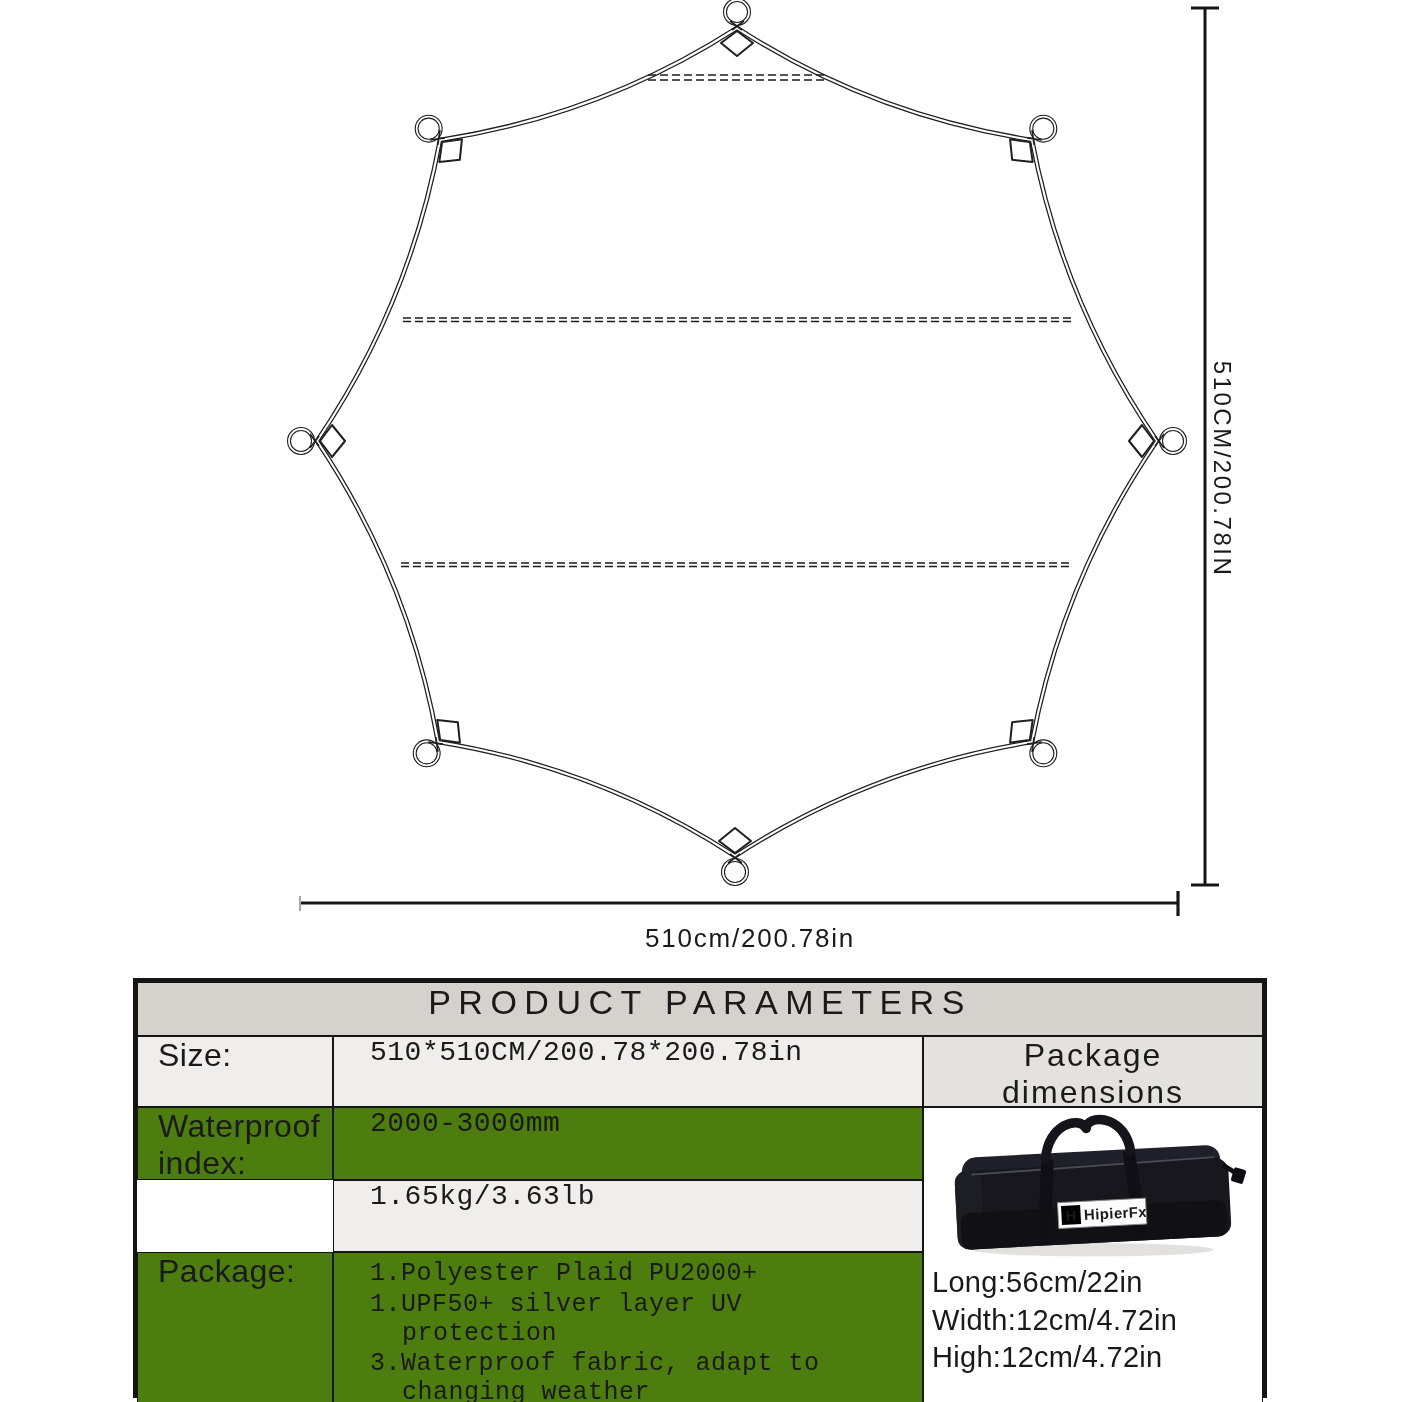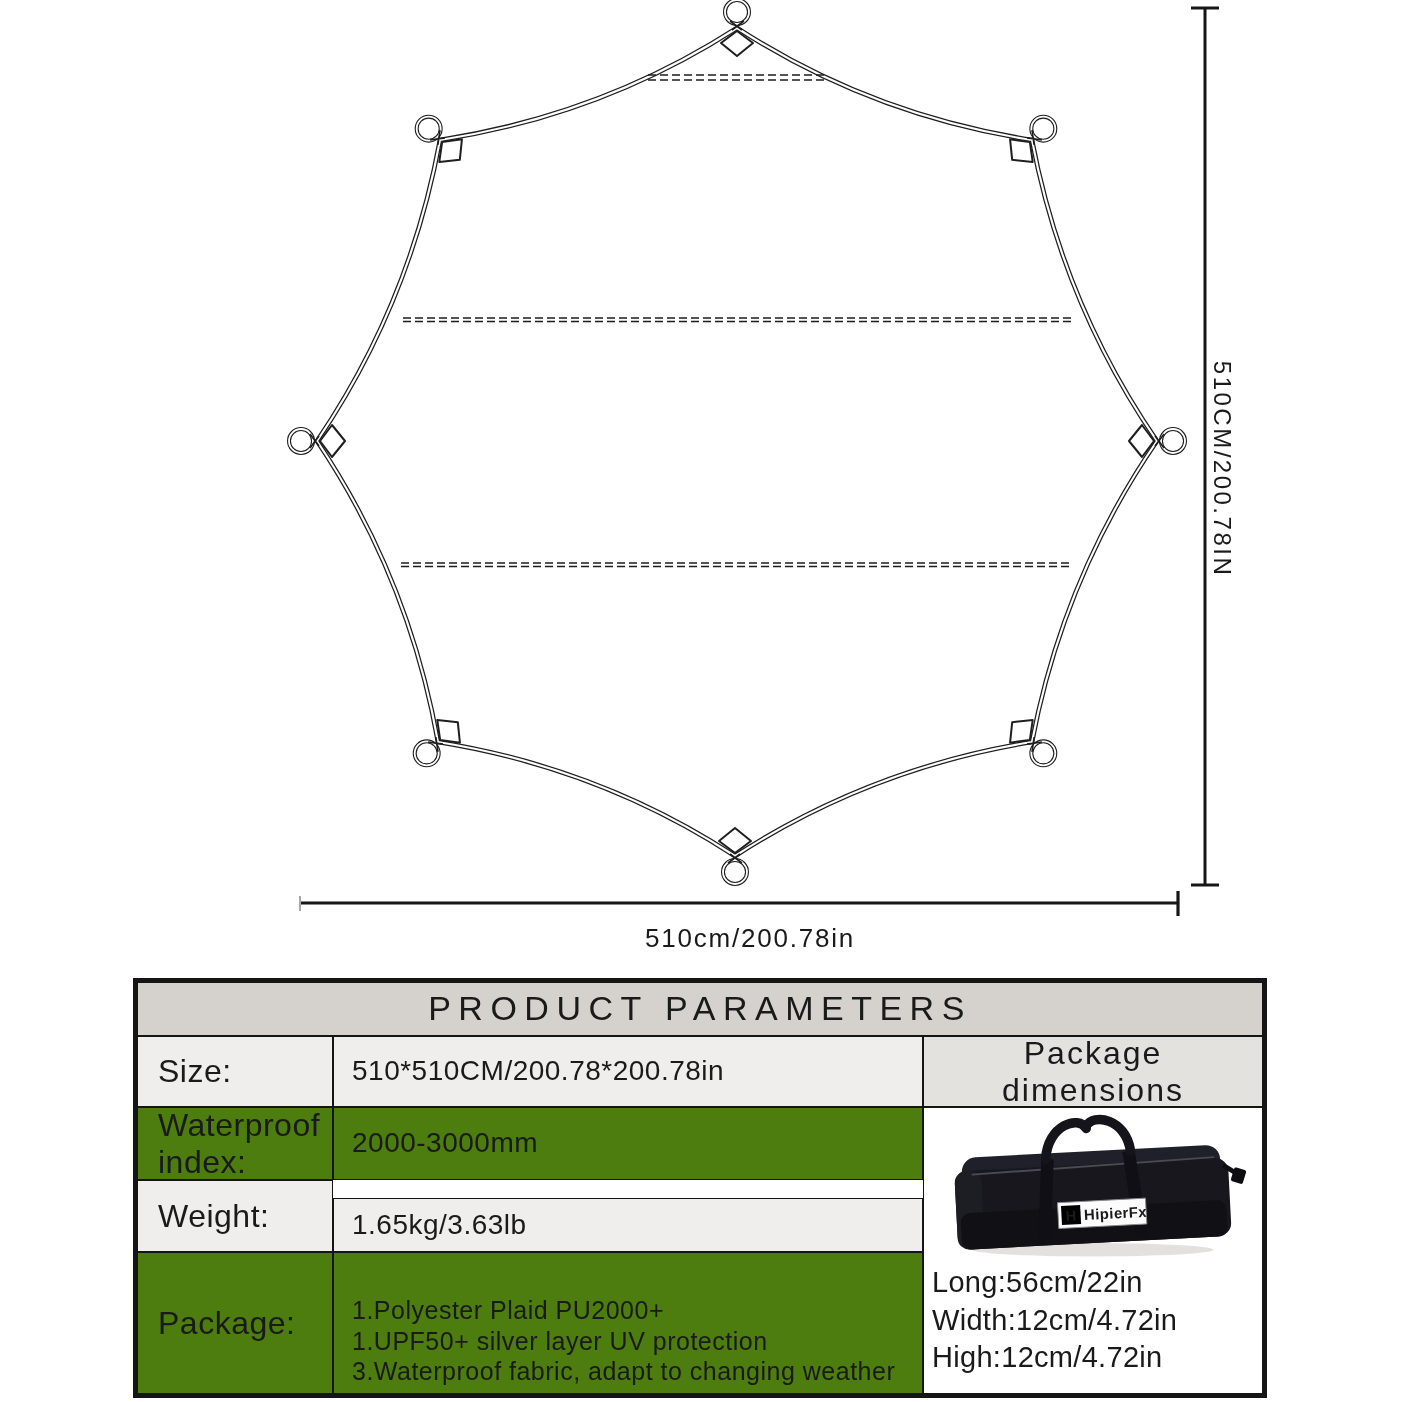--- a/index.html
+++ b/index.html
@@ -15,29 +15,29 @@
   
   .spec-table{
     position:absolute;left:133px;top:978px;width:1134px;height:420px;
     box-sizing:border-box;border:4px solid #151515;background:#ffffff;
     display:grid;
     grid-template-columns:196px 590px auto;
     grid-template-rows:54px 71px 73px 72px auto;
   }
   .cell{
     box-sizing:border-box;border:1.5px solid #151515;
-    display:flex;align-items:center;
+    display:flex;align-items:flex-start;
     font-size:28px;letter-spacing:0.5px;line-height:1.15;
   }
   .cell.header{
     grid-column:1/4;grid-row:1;background:#d5d2ce;justify-content:center;
     font-size:34px;letter-spacing:7.5px;font-weight:400;
   }
   .cell.label{padding-left:20px;font-size:32px;}
-  .cell.value{padding-left:18px;}
+  .cell.value{padding-left:36px;font-family:Liberation Mono, monospace;}
   .bg-light{background:#efeeec;}
   .bg-dark{background:#4d7c0f;}
   .bg-pkg{background:#e4e2df;}
   .label-wrap{max-width:160px;}
   .material-value{
     flex-direction:column;align-items:flex-start;justify-content:flex-end;
     font-size:25px;padding-top:6px;padding-bottom:6px;padding-right:10px;
   }
   .material-line{padding-left:32px;text-indent:-32px;margin:1px 0;}
   .pkg-header{grid-column:3;grid-row:2;justify-content:center;text-align:center;
@@ -126,24 +126,21 @@
       <span>510*510CM/200.78*200.78in</span>
     </div>
 
     <div class="cell label bg-dark" style="grid-column:1;grid-row:3;">
       <span class="label-wrap">Waterproof index:</span>
     </div>
     <div class="cell value bg-dark" style="grid-column:2;grid-row:3;">
       <span>2000-3000mm</span>
     </div>
 
-    <div class="cell label bg-light" style="grid-column:1;grid-row:4;">
-      <span class="label-wrap">Weight:</span>
-    </div>
-    <div class="cell value bg-light" style="grid-column:2;grid-row:4;margin-top:18px;">
+    <div class="cell value bg-light" style="grid-column:2;grid-row:4;">
       <span>1.65kg/3.63lb</span>
     </div>
 
     <div class="cell label bg-dark" style="grid-column:1;grid-row:5;">
       <span class="label-wrap">Package:</span>
     </div>
     <div class="cell value bg-dark material-value" style="grid-column:2;grid-row:5;">
       <div class="material-line">1.Polyester Plaid PU2000+</div>
       <div class="material-line">1.UPF50+ silver layer UV protection</div>
       <div class="material-line">3.Waterproof fabric, adapt to changing weather</div>

